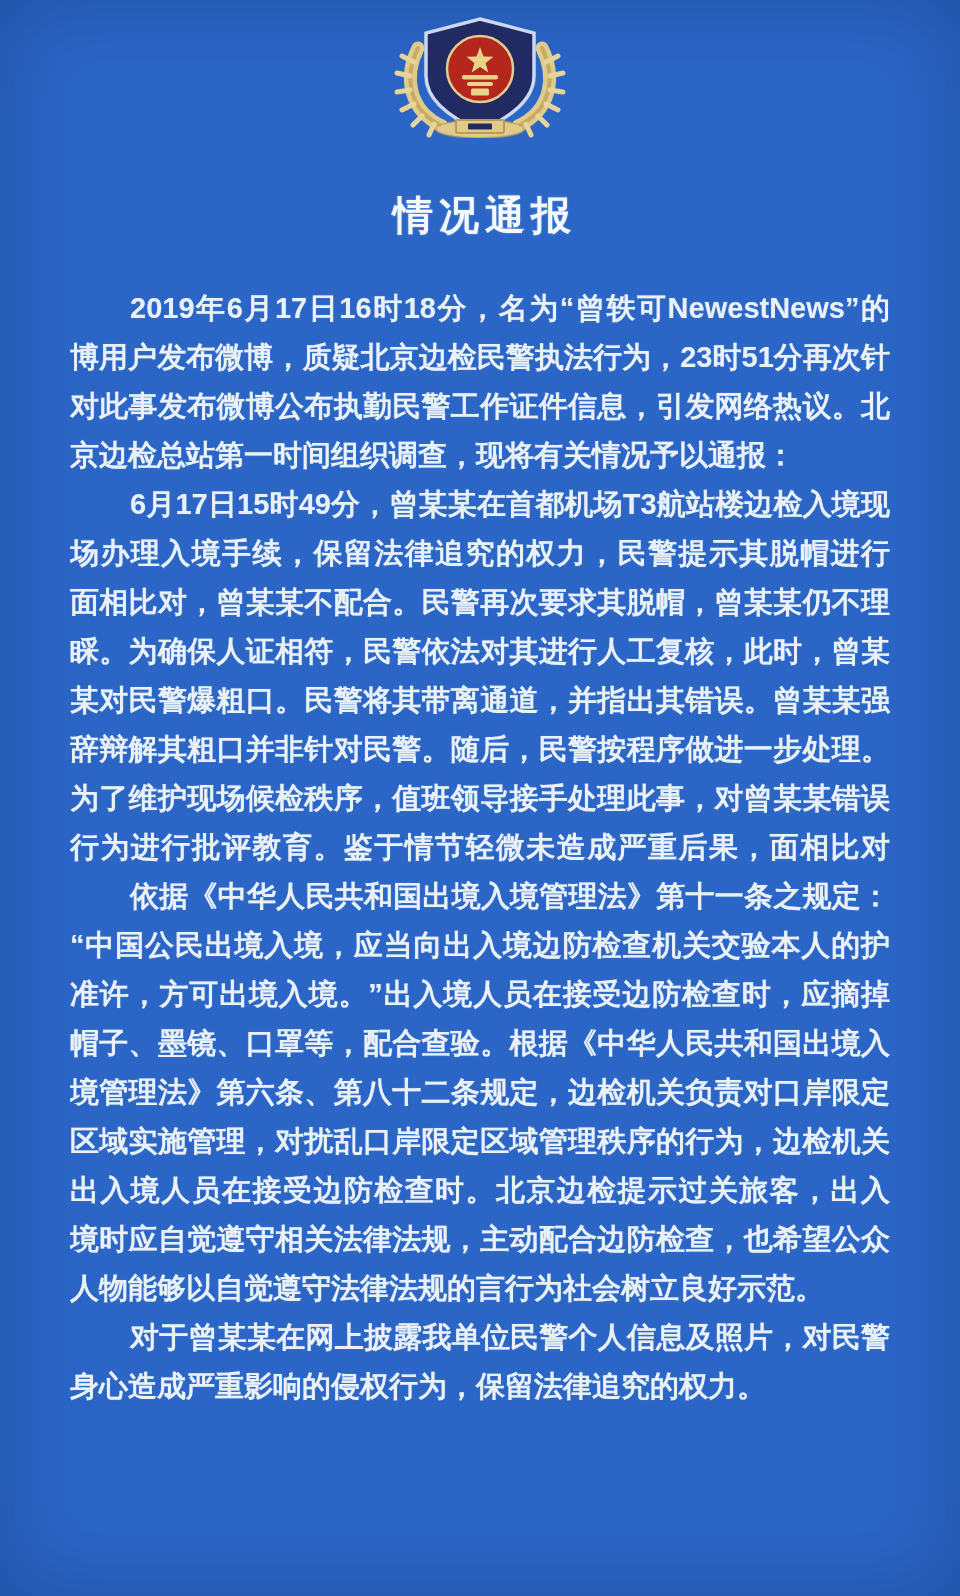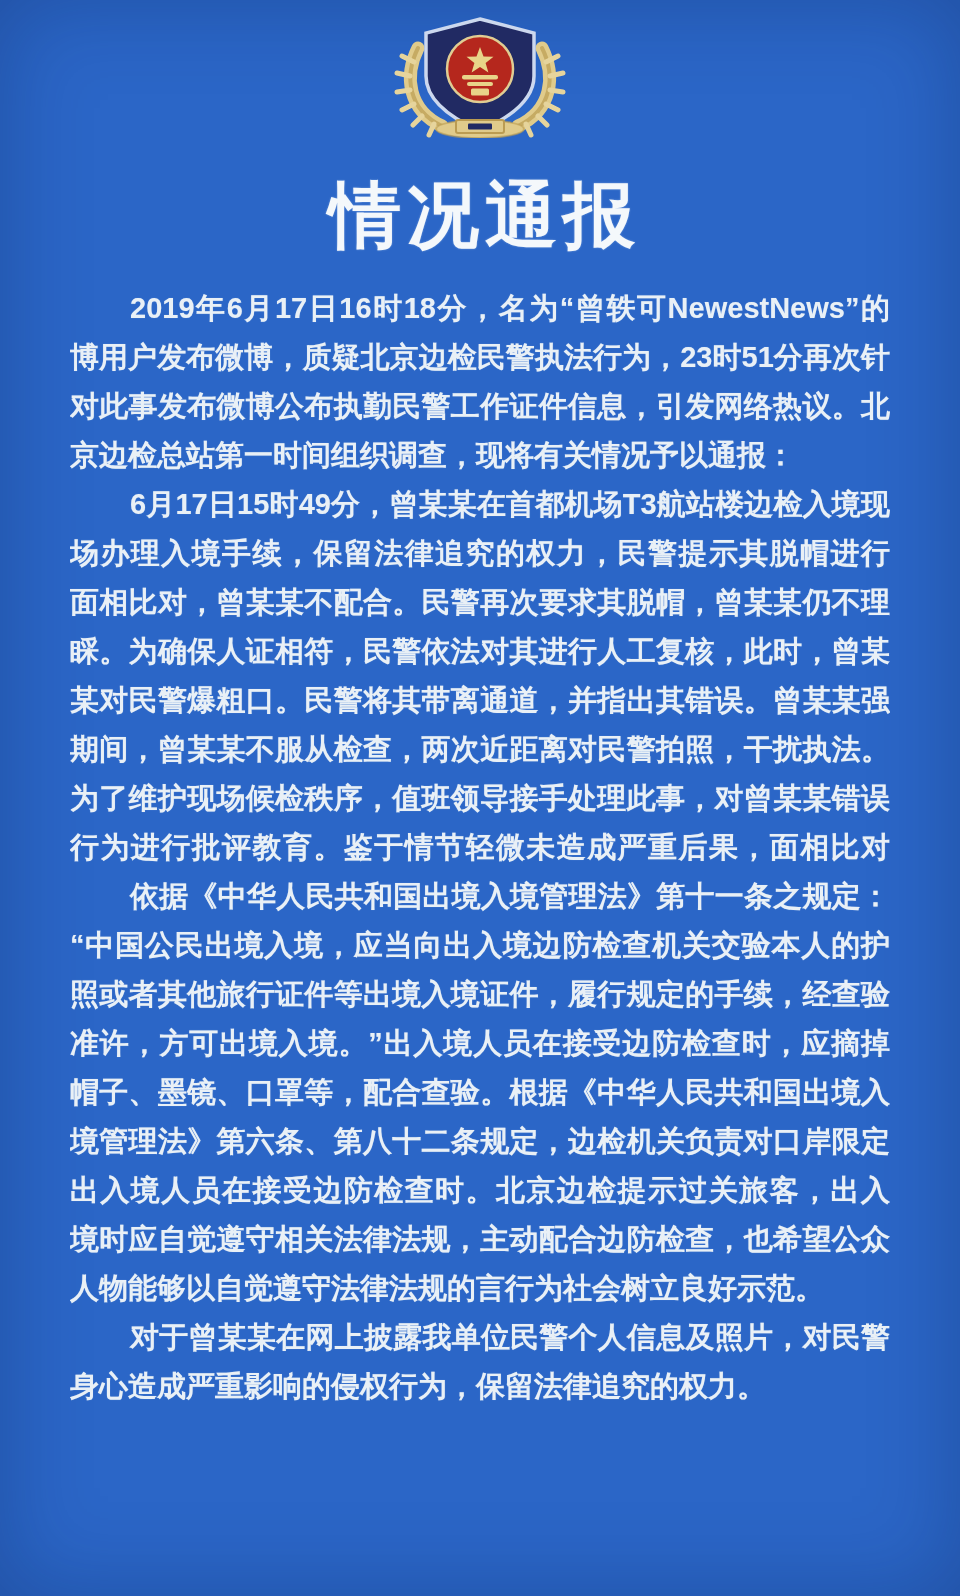--- a/index.html
+++ b/index.html
@@ -17,21 +17,21 @@
   }
   .emblem-wrap{
     padding-top:14px;
     text-align:center;
   }
   .title{
     margin:42px 0 0 4px;
     text-align:center;
     font-family:"Liberation Serif", serif;
     font-weight:900;
-    font-size:72px;
+    font-size:40px;
     line-height:64px;
     letter-spacing:6px;
     text-indent:6px;
     color:#f4f8fb;
     text-shadow:0 0 2px rgba(220,235,255,.45);
   }
   .content{
     width:820px;
     margin:36px auto 0 auto;
     font-weight:700;
@@ -91,29 +91,29 @@
   <div class="content" id="content">
       <div class="line indent">2019年6月17日16时18分，名为“曾轶可NewestNews”的微</div>
       <div class="line">博用户发布微博，质疑北京边检民警执法行为，23时51分再次针</div>
       <div class="line">对此事发布微博公布执勤民警工作证件信息，引发网络热议。北</div>
       <div class="line last">京边检总站第一时间组织调查，现将有关情况予以通报：</div>
       <div class="line indent">6月17日15时49分，曾某某在首都机场T3航站楼边检入境现</div>
       <div class="line">场办理入境手续，保留法律追究的权力，民警提示其脱帽进行</div>
       <div class="line">面相比对，曾某某不配合。民警再次要求其脱帽，曾某某仍不理</div>
       <div class="line">睬。为确保人证相符，民警依法对其进行人工复核，此时，曾某</div>
       <div class="line">某对民警爆粗口。民警将其带离通道，并指出其错误。曾某某强</div>
-      <div class="line">期间，曾某某不服从检查，两次近距离对民警拍照，干扰执法。</div>
+      <div class="line">辞辩解其粗口并非针对民警。随后，民警按程序做进一步处理。</div>
       <div class="line">为了维护现场候检秩序，值班领导接手处理此事，对曾某某错误</div>
       <div class="line">行为进行批评教育。鉴于情节轻微未造成严重后果，面相比对</div>
       <div class="line indent">依据《中华人民共和国出境入境管理法》第十一条之规定：</div>
       <div class="line">“中国公民出境入境，应当向出入境边防检查机关交验本人的护</div>
-      <div class="line">照或者其他旅行证件等出境入境证件，履行规定的手续，经查验</div>
       <div class="line">准许，方可出境入境。”出入境人员在接受边防检查时，应摘掉</div>
       <div class="line">帽子、墨镜、口罩等，配合查验。根据《中华人民共和国出境入</div>
       <div class="line">境管理法》第六条、第八十二条规定，边检机关负责对口岸限定</div>
+      <div class="line">区域实施管理，对扰乱口岸限定区域管理秩序的行为，边检机关</div>
       <div class="line">出入境人员在接受边防检查时。北京边检提示过关旅客，出入</div>
       <div class="line">境时应自觉遵守相关法律法规，主动配合边防检查，也希望公众</div>
       <div class="line last">人物能够以自觉遵守法律法规的言行为社会树立良好示范。</div>
       <div class="line indent">对于曾某某在网上披露我单位民警个人信息及照片，对民警</div>
       <div class="line last">身心造成严重影响的侵权行为，保留法律追究的权力。</div>
     </div>
 
 </div>
 
 </body></html>

